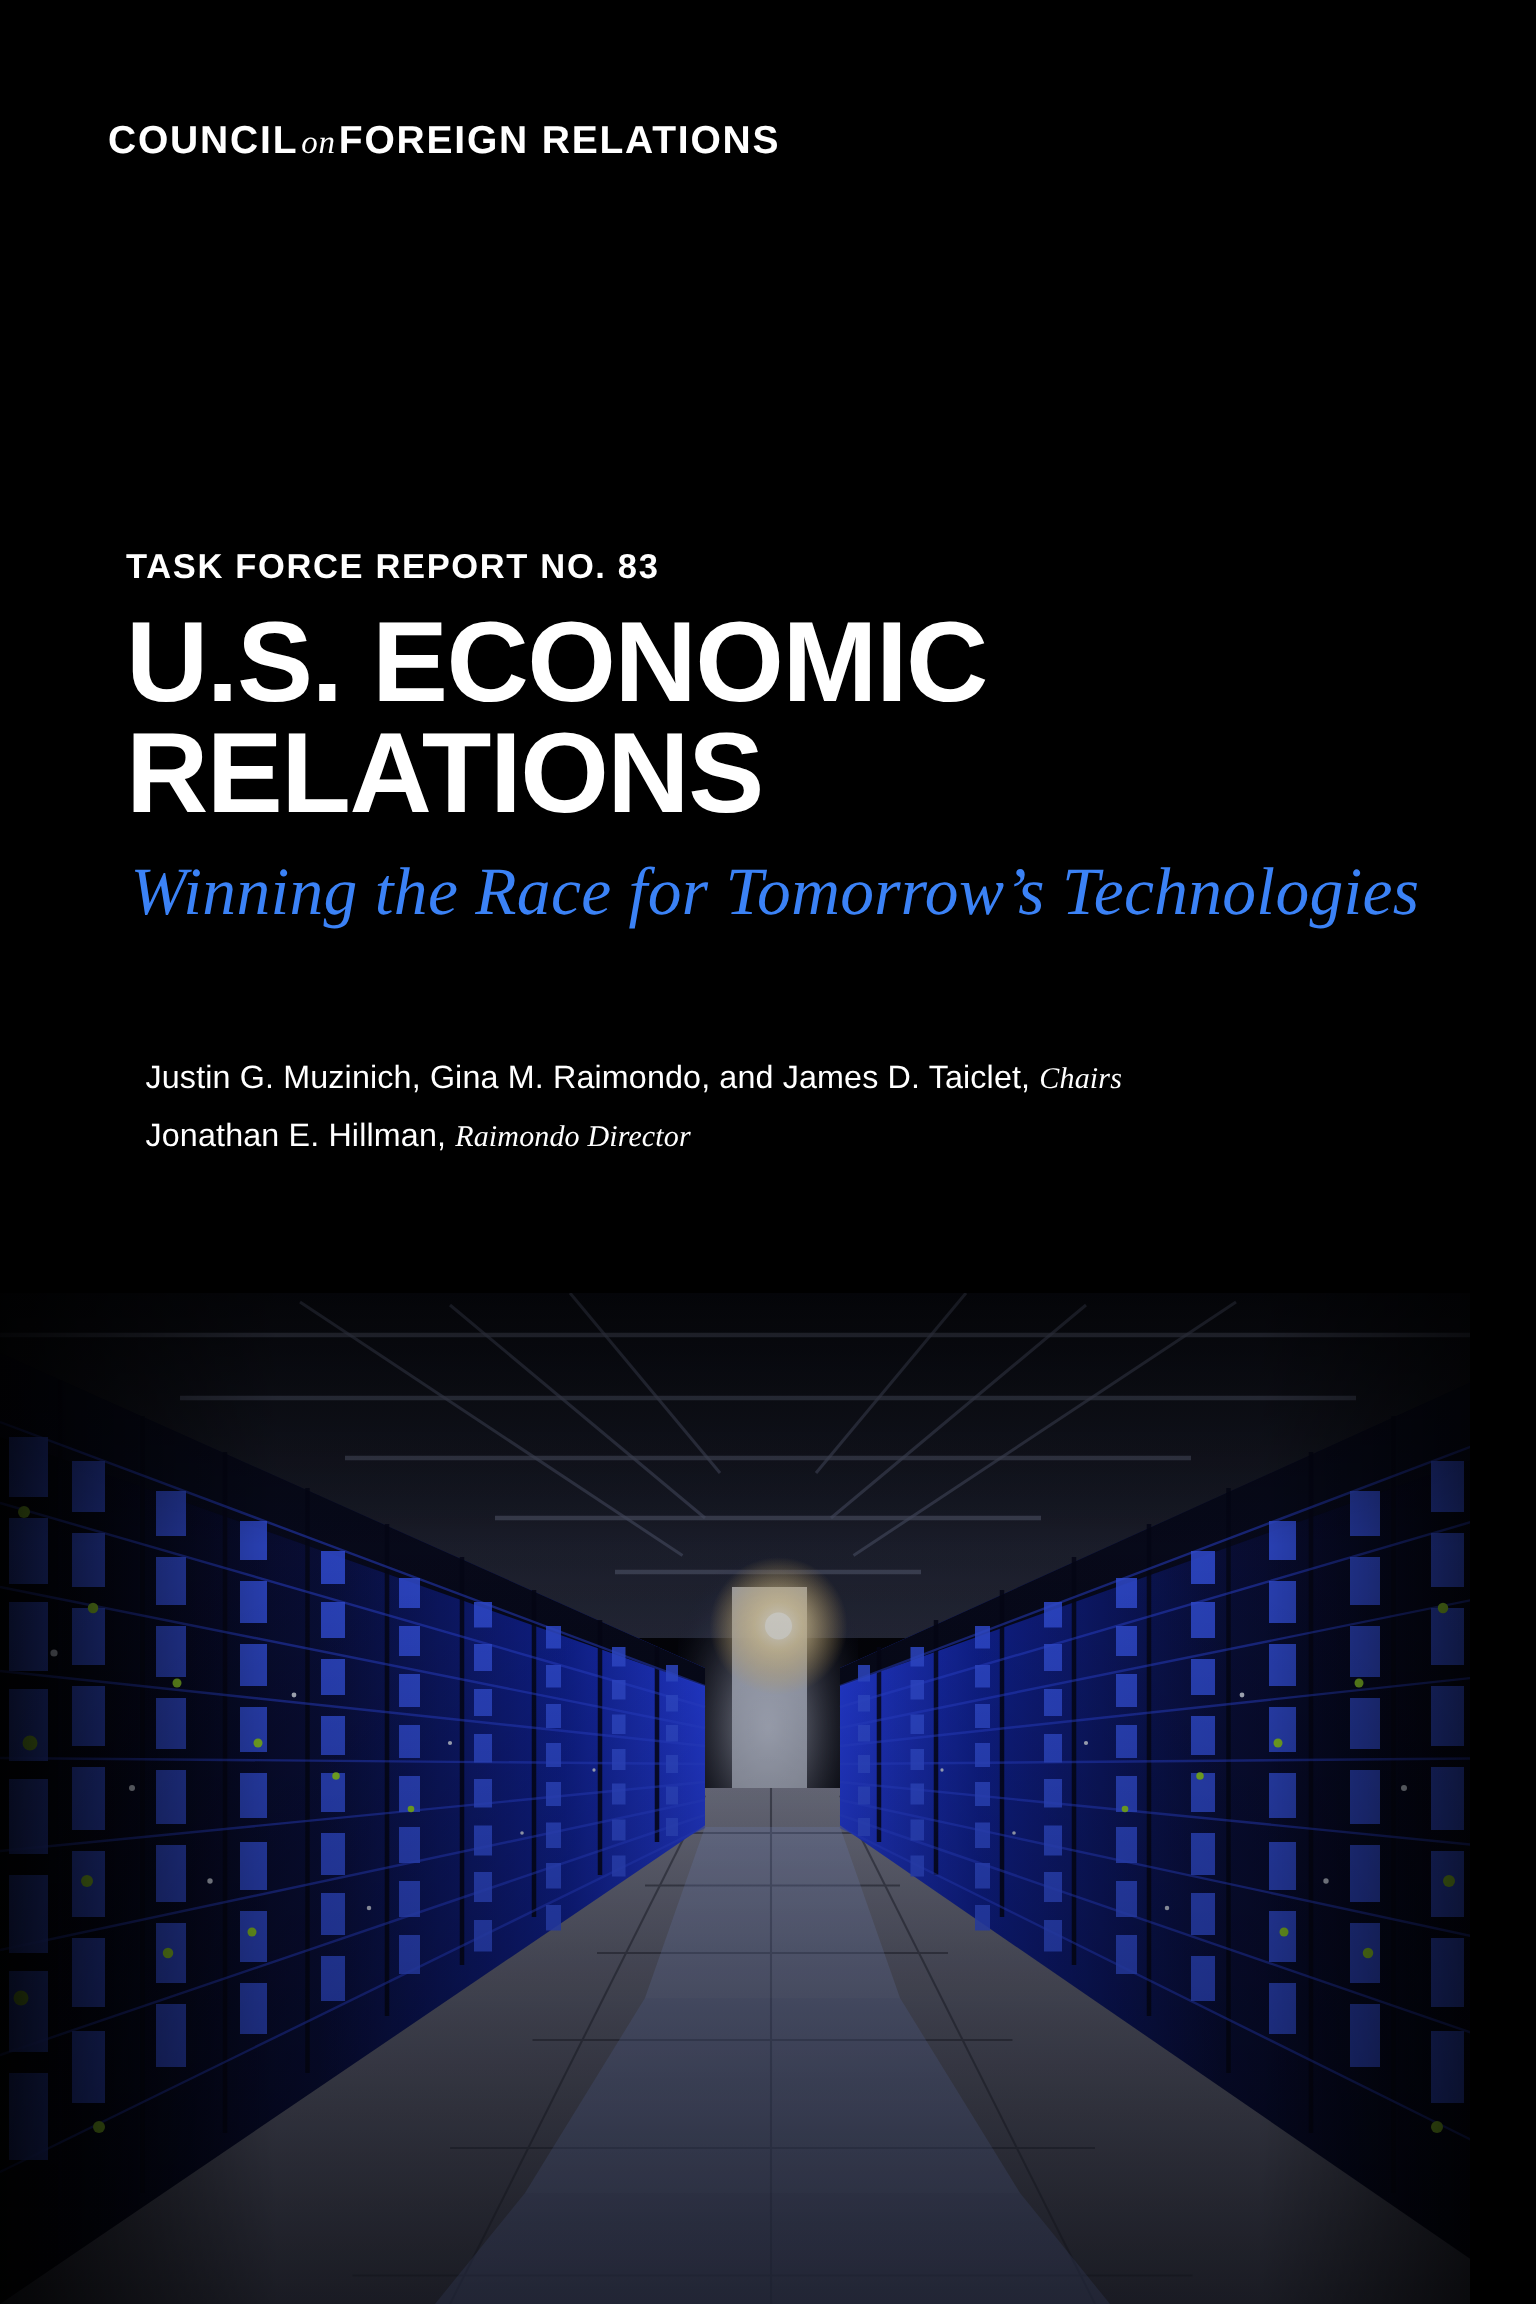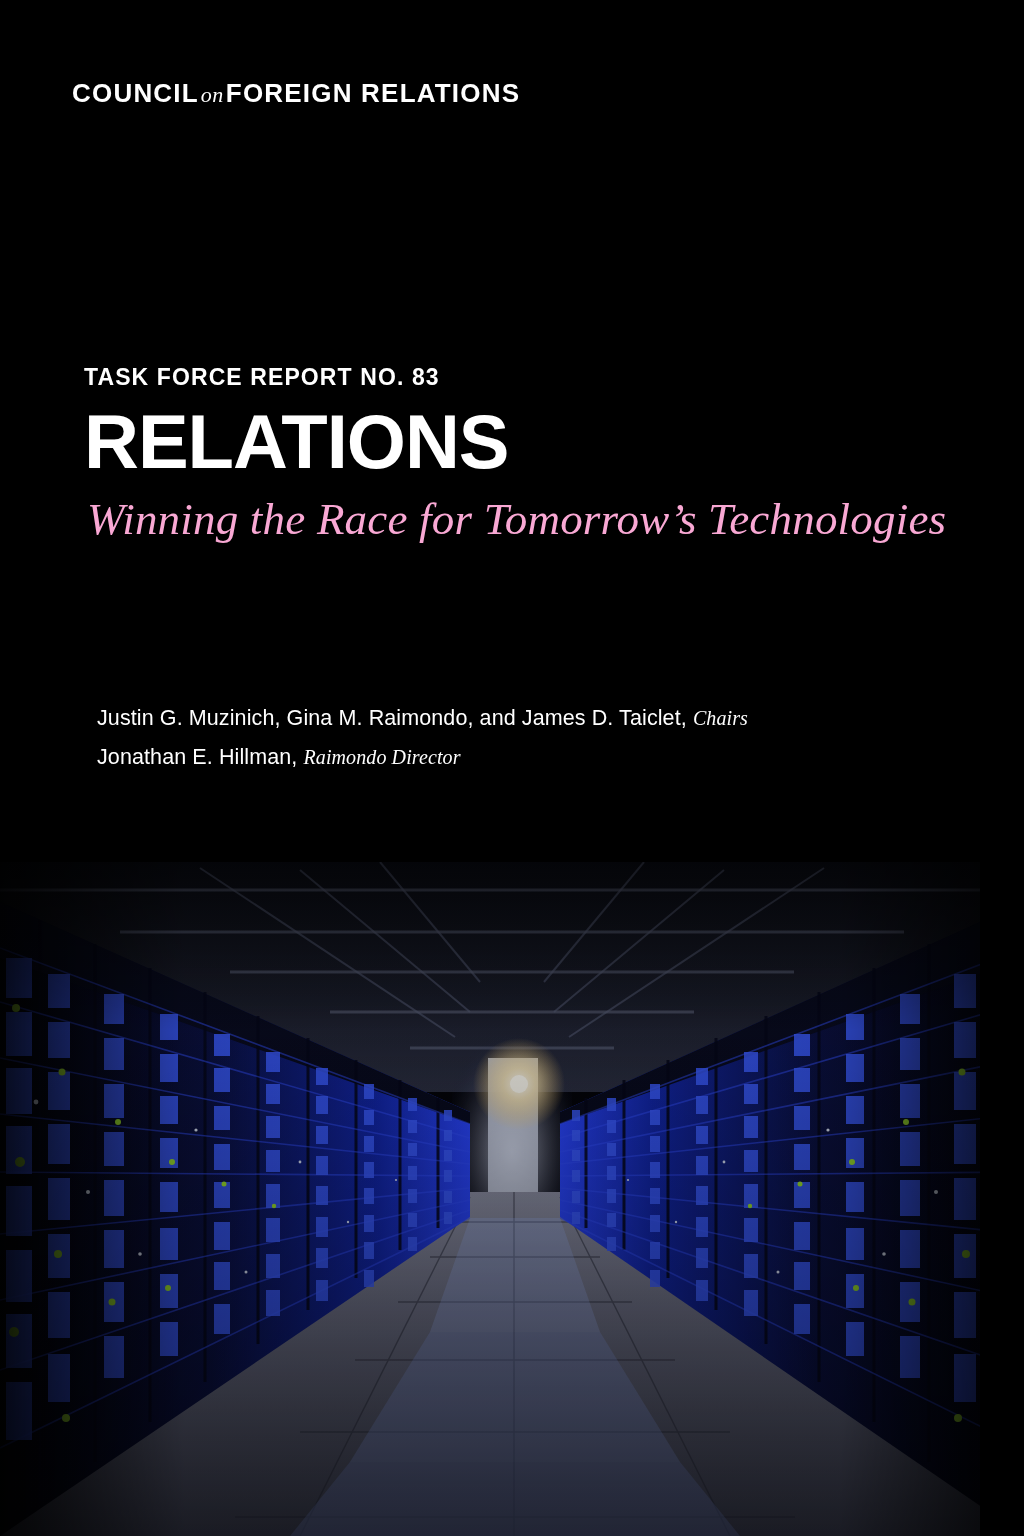--- a/index.html
+++ b/index.html
@@ -67,21 +67,21 @@
     line-height: 0.98;
     font-weight: 700;
     letter-spacing: -1px;
     margin: 0;
     font-family: "Liberation Sans", sans-serif;
   }
   .main-title .tl {
     display: block;
   }
   .subtitle {
-    color: #f9a8d4;
+    color: #3b82f6;
     font-family: "Liberation Serif", serif;
     font-style: italic;
     font-size: 45px;
     font-weight: 400;
     margin: 14px 0 0 3px;
     letter-spacing: 0.2px;
   }
 
   
   .credits {
@@ -122,20 +122,21 @@
 
 <div class="cover">
 
   <div class="masthead">
     <span class="mh-word">COUNCIL</span><span class="mh-on">on</span><span class="mh-word">FOREIGN RELATIONS</span>
   </div>
 
   <div class="title-block">
     <div class="report-no">TASK FORCE REPORT NO. 83</div>
     <h1 class="main-title">
+      <span class="tl">U.S. ECONOMIC</span>
       <span class="tl">RELATIONS</span>
     </h1>
     <div class="subtitle">Winning the Race for Tomorrow’s Technologies</div>
   </div>
 
   <div class="credits">
     <p class="credit-line">
       <span>Justin G. Muzinich, Gina M. Raimondo, and James D. Taiclet,</span>
       <span class="credit-role">Chairs</span>
     </p>

